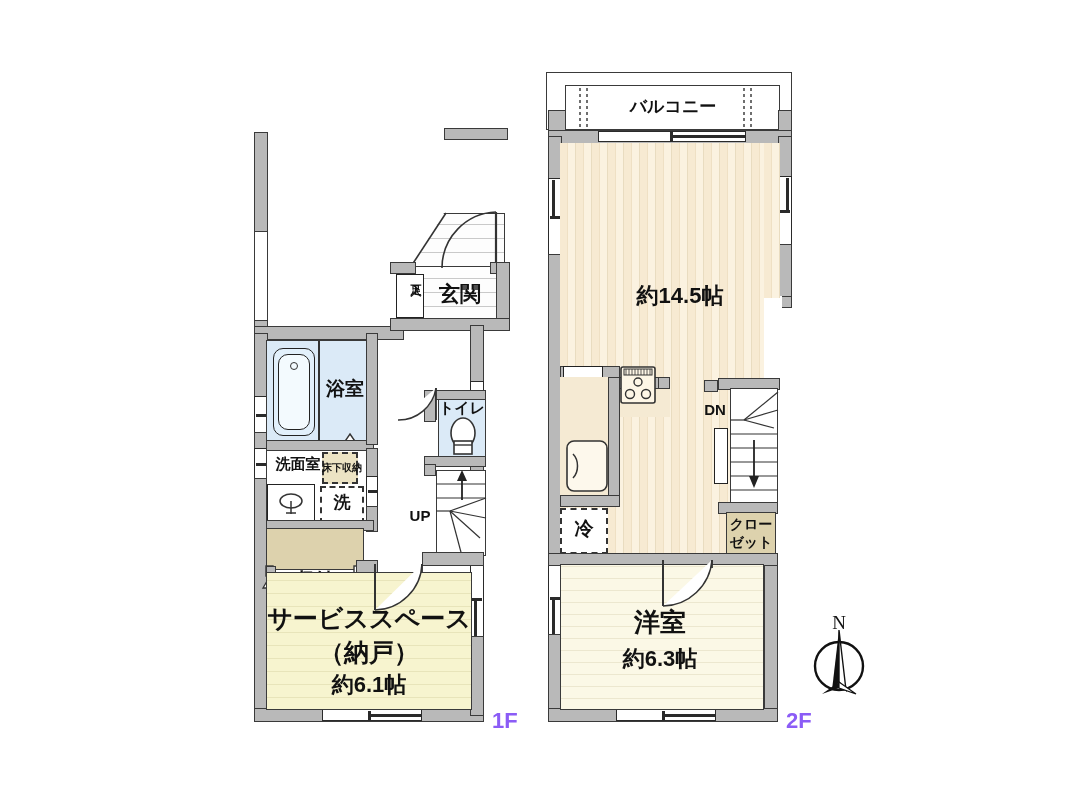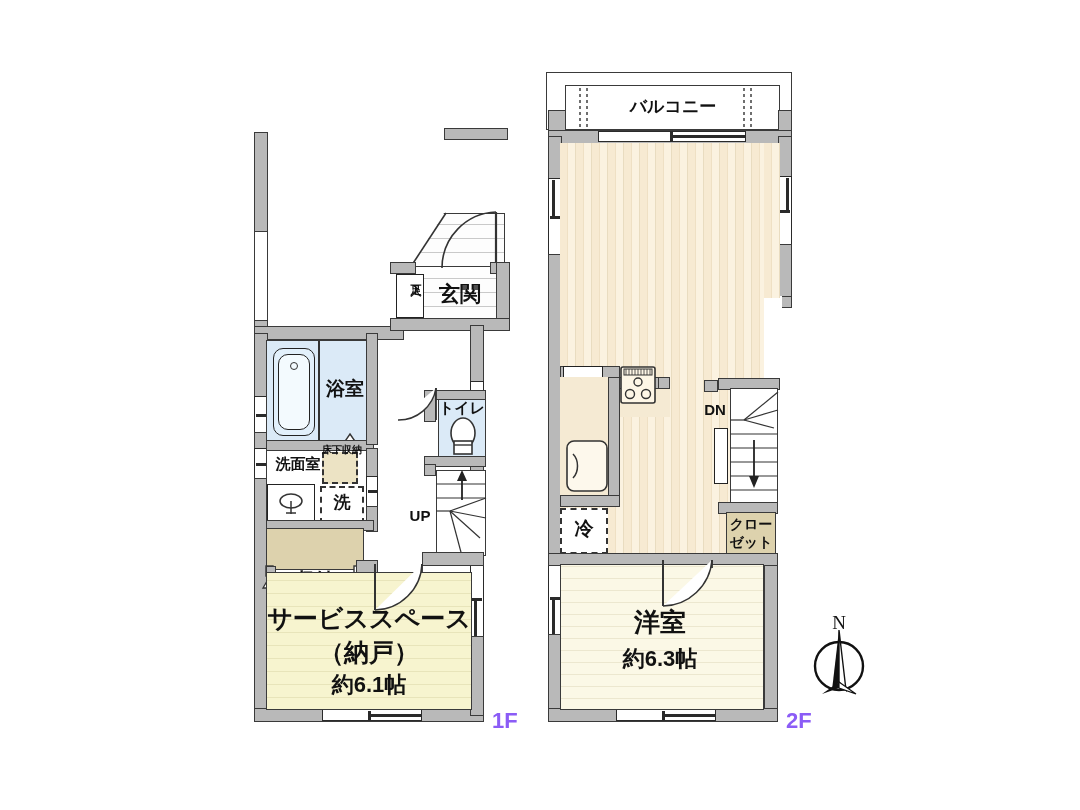--- a/index.html
+++ b/index.html
@@ -142,21 +142,21 @@
     <div class="rlab rname" style="left:265px;top:455px;width:66px;font-size:15px;">洗面室</div>
 
     <div class="floor fl-blue plain-box" style="left:267px;top:484px;width:48px;height:38px;"></div>
     <svg class="abs" style="left:277px;top:492px;width:28px;height:24px;">
       <ellipse cx="14" cy="9" rx="11" ry="7" fill="none" stroke="#333" stroke-width="1.5"></ellipse>
       <line x1="14" y1="9" x2="14" y2="22" stroke="#333" stroke-width="1.5"></line>
       <line x1="9" y1="21" x2="19" y2="21" stroke="#333" stroke-width="1.5"></line>
     </svg>
 
     <div class="dashbox" style="left:322px;top:452px;width:36px;height:32px;background:#ece3c4;"></div>
-    <div class="rlab tiny" style="left:322px;top:444px;width:36px;font-size:10px;line-height:1.25;">
+    <div class="rlab tiny" style="left:322px;top:462px;width:36px;font-size:10px;line-height:1.25;">
       <span>床下収納</span>
     </div>
 
     <div class="dashbox" style="left:320px;top:486px;width:44px;height:38px;background:#ffffff;"></div>
     <div class="rlab rname" style="left:320px;top:493px;width:44px;font-size:17px;">洗</div>
 
     <div class="wall" style="left:366px;top:448px;width:12px;height:32px;"></div>
     <div class="abs" style="left:366px;top:476px;width:12px;height:34px;background:#fff;border:1.5px solid #2a2a2a;box-sizing:border-box;"></div>
     <div class="abs" style="left:368px;top:490px;width:9px;height:2.5px;background:#2a2a2a;"></div>
     <div class="wall" style="left:366px;top:506px;width:12px;height:26px;"></div>
@@ -273,20 +273,21 @@
     <div class="wall" style="left:548px;top:708px;width:230px;height:14px;"></div>
     <div class="abs" style="left:616px;top:709px;width:100px;height:12px;background:#fff;border:1.5px solid #2a2a2a;box-sizing:border-box;"></div>
     <div class="abs" style="left:662px;top:711px;width:3px;height:9px;background:#2a2a2a;"></div>
     <div class="abs" style="left:664px;top:714px;width:52px;height:2.5px;background:#2a2a2a;"></div>
 
     <div class="floor fl-ldk" style="left:560px;top:143px;width:220px;height:416px;"></div>
 
     <div class="abs" style="left:764px;top:296px;width:18px;height:264px;background:#ffffff;"></div>
     <div class="floor fl-ldk" style="left:764px;top:143px;width:16px;height:155px;"></div>
 
+    <div class="rlab rarea" style="left:606px;top:283px;width:148px;font-size:22px;">約14.5帖</div>
 
     <div class="wall" style="left:560px;top:366px;width:60px;height:12px;"></div>
     <div class="plain-box" style="left:563px;top:366px;width:40px;height:12px;background:#fff;"></div>
     <div class="floor" style="left:560px;top:377px;width:60px;height:130px;background:#f5ead3;"></div>
     <div class="floor" style="left:560px;top:377px;width:110px;height:40px;background:#f5ead3;"></div>
 
     <div class="wall" style="left:608px;top:377px;width:62px;height:12px;"></div>
     <div class="wall" style="left:658px;top:377px;width:12px;height:12px;"></div>
     <div class="wall" style="left:608px;top:377px;width:12px;height:128px;"></div>
     <div class="wall" style="left:560px;top:495px;width:60px;height:12px;"></div>

